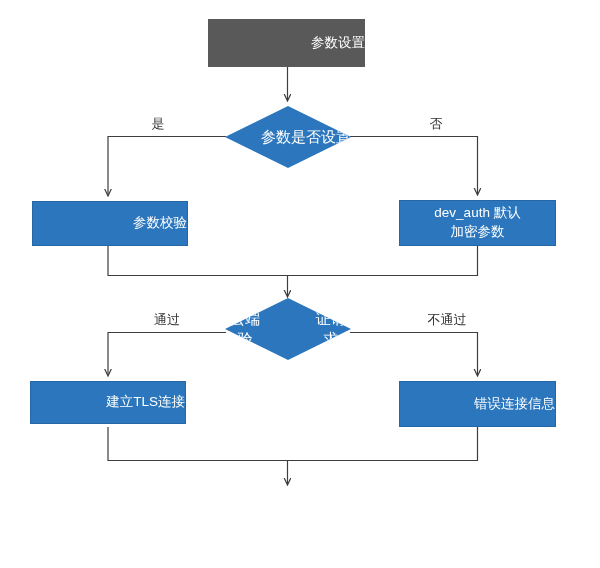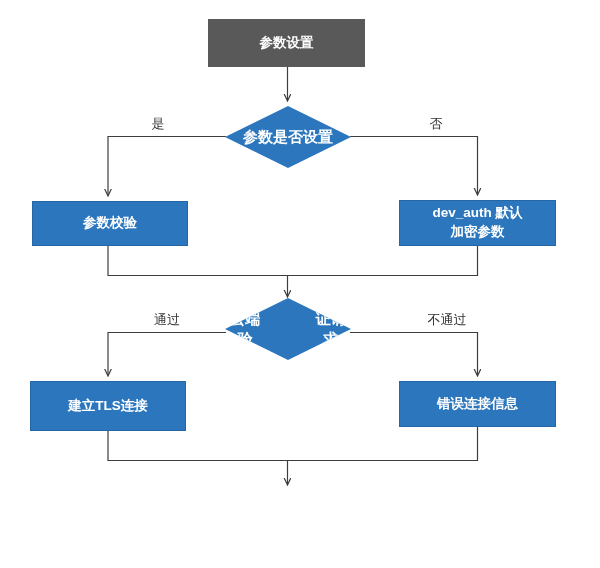--- a/index.html
+++ b/index.html
@@ -19,42 +19,41 @@
     width:600px;height:568px;
     background:var(--bg);
     font-family:"Liberation Sans","DejaVu Sans",sans-serif;
     overflow:hidden;
   }
   .connector-layer{position:absolute;left:0;top:0;width:600px;height:568px;z-index:0;}
   .connector-layer path{stroke:var(--connector);stroke-width:1.2;fill:none;}
   .arrowhead-shape{fill:var(--connector);}
   .node{
     position:absolute;z-index:1;
-    display:flex;align-items:center;justify-content:center;
+    display:flex;align-items:center;justify-content:flex-end;
     color:var(--node-text);
     font-size:13.5px;line-height:1.4;
     text-align:center;
     box-sizing:border-box;
-    font-weight:bold;
   }
   .proc{background:var(--process-fill);border:1px solid var(--process-border);}
   .start{background:var(--start-fill);border:none;}
   .end{background:var(--end-fill);border:1px solid var(--end-border);}
   .diamond{
     background:var(--process-fill);
     clip-path:polygon(50% 0,100% 50%,50% 100%,0 50%);
     font-size:15px;line-height:1.35;
     flex-direction:row;border:none;
   }
   .node-start   {left:208px;top:19px; width:157px;height:48px;}
   .node-d1      {left:225px;top:106px;width:126px;height:62px;}
   .node-check   {left:32px; top:201px;width:156px;height:45px;}
   .node-devauth {left:399px;top:200px;width:157px;height:46px;padding:0 28px;}
   .node-d2      {left:225px;top:298px;width:126px;height:62px;gap:45px;}
-  .node-tls     {left:30px; top:381px;width:156px;height:50px;}
+  .node-tls     {left:30px; top:381px;width:156px;height:43px;}
   .node-err     {left:399px;top:381px;width:157px;height:46px;}
   .node-end     {left:208px;top:490px;width:157px;height:48px;}
   .edge-label{
     position:absolute;z-index:1;
     transform:translate(-50%,-50%);
     color:var(--edge-label-text);
     font-size:13px;white-space:nowrap;
     background:var(--bg);padding:0 3px;
   }
   .lbl-yes {left:158px;top:124px;}

